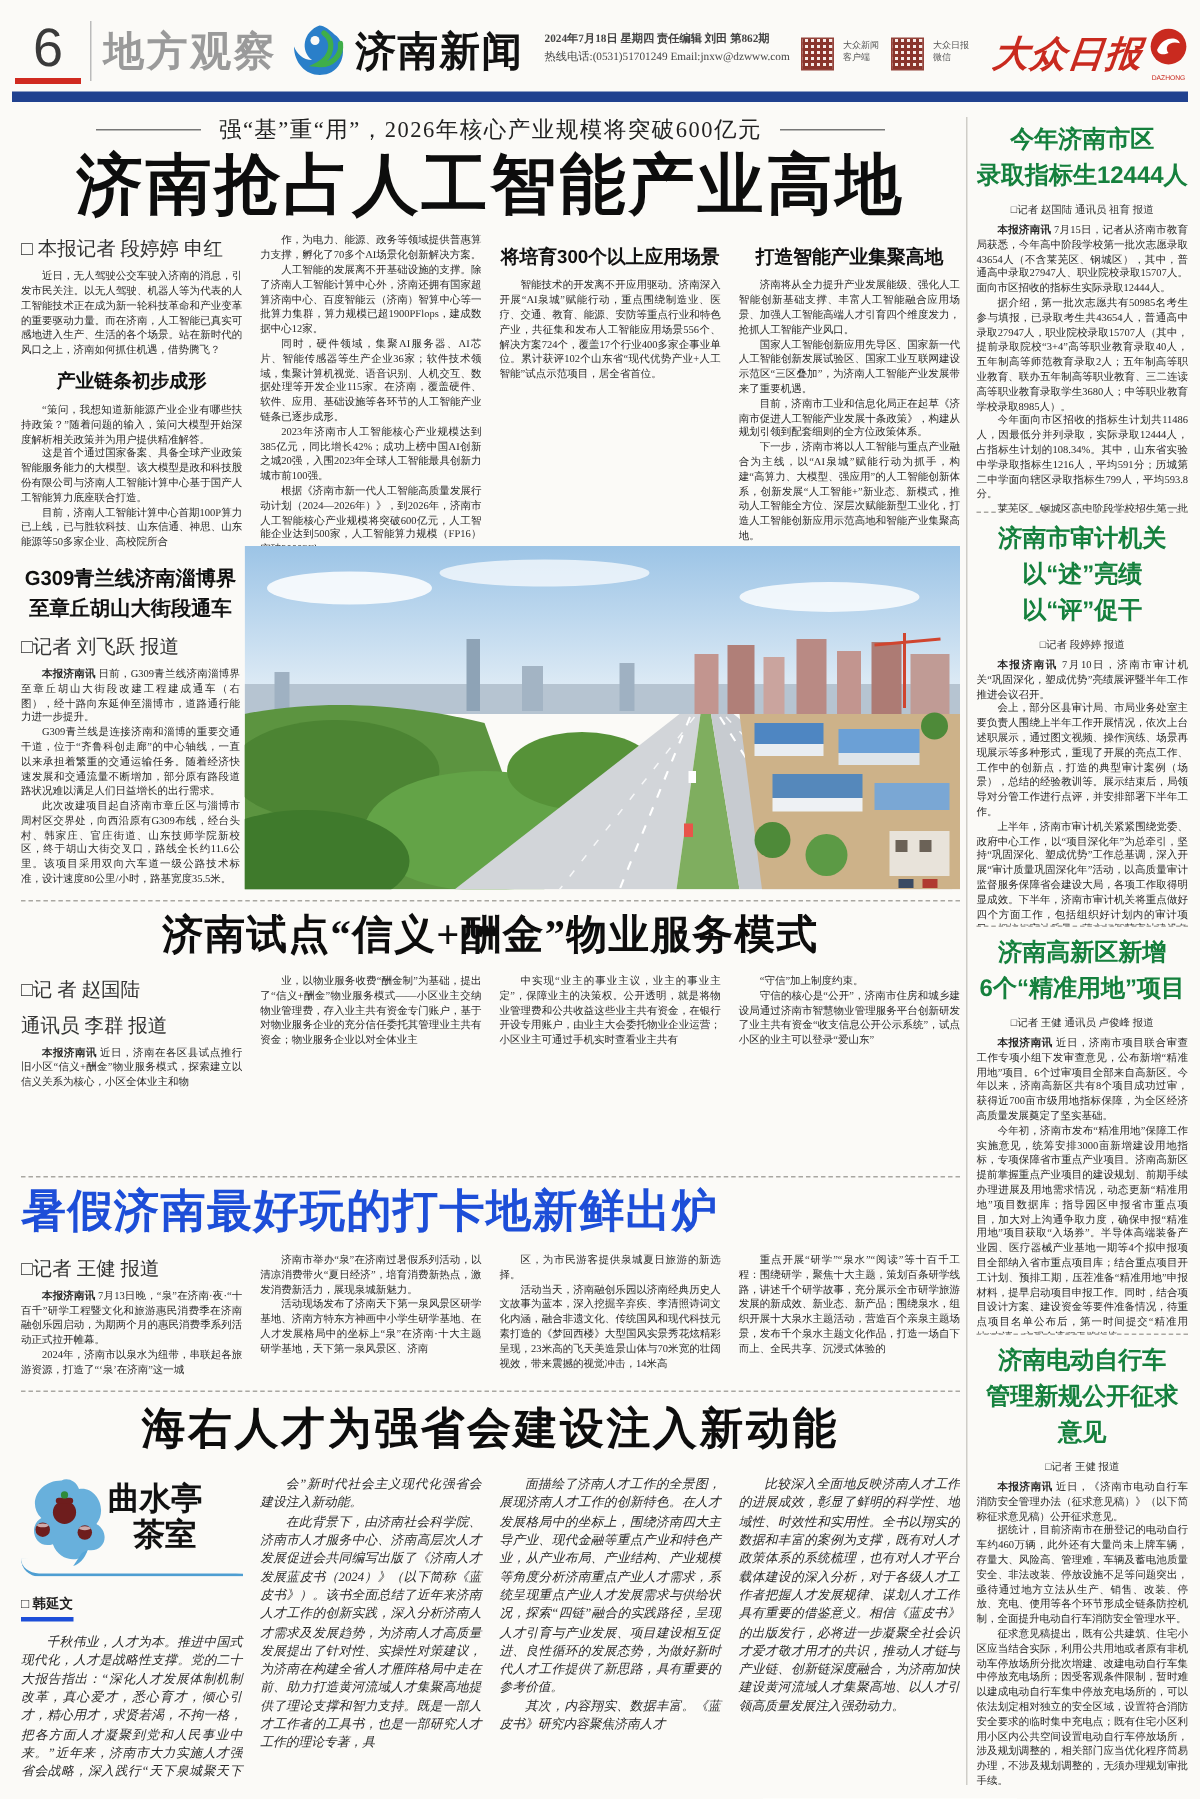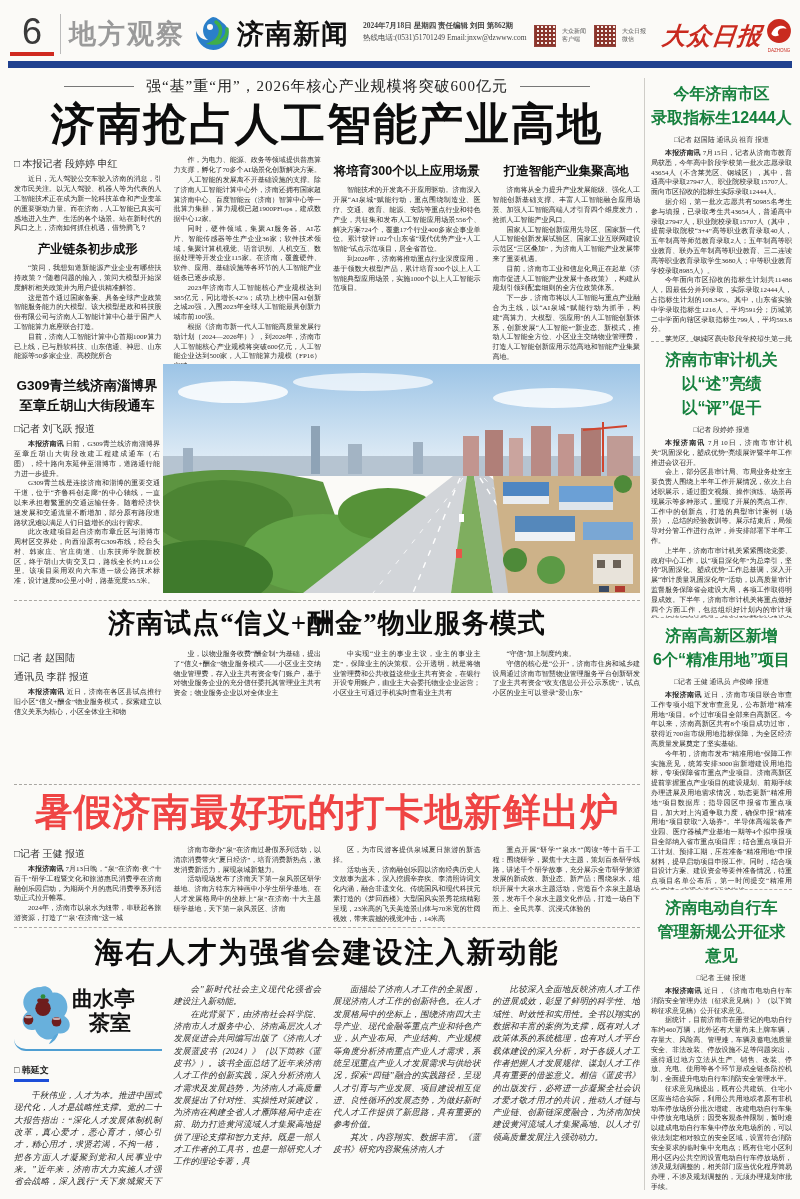--- a/index.html
+++ b/index.html
@@ -27,21 +27,21 @@
   .masthead-logo{width:26px;height:26px;}
   .masthead-sub{font-size:4.5px;color:#c92a1f;text-align:center;font-family:"Liberation Sans",sans-serif;}
   .topbar{position:absolute;left:8px;right:8px;top:61px;height:7px;background:#20418f;}
   
   .v-divider{position:absolute;left:644px;top:78px;height:1112px;border-left:1px solid #cfcdc8;}
   .hsep{position:absolute;left:14px;width:626px;border-top:1px dashed #a9a7a2;}
   
   .tcol{flex:1 1 0;min-width:0;}
   .cols{display:flex;gap:12px;}
   .seg-p{font-size:7px;line-height:1.4;text-align:justify;text-indent:2em;color:#2a2a2a;}
-  .seg-by{font-size:10px;line-height:1.6;color:#333;margin-bottom:3px;}
+  .seg-by{font-size:13px;line-height:1.6;color:#333;margin-bottom:3px;}
   .seg-sub{font-family:"Liberation Sans",sans-serif;font-size:12.5px;font-weight:bold;text-align:center;
            margin:7px 0 6px;color:#111;}
   .seg-p b{font-weight:bold;}
   
   .ai{position:absolute;left:14px;top:72px;width:626px;}
   .kicker-row{display:flex;align-items:center;justify-content:center;gap:12px;margin-top:5px;}
   .krule{flex:0 0 70px;border-top:1px solid #777;}
   .kicker{font-size:15px;color:#222;letter-spacing:1px;}
   .ai-title{font-family:"Liberation Sans",sans-serif;font-size:44px;line-height:1.1;font-weight:900;
             text-align:center;color:#0d0d0d;letter-spacing:2px;margin:4px 0 8px;}
@@ -52,22 +52,22 @@
   
   .g309{position:absolute;left:14px;top:376px;width:146px;height:222px;overflow:hidden;}
   .g309 h2{font-family:"Liberation Sans",sans-serif;font-size:13.5px;line-height:1.45;font-weight:bold;
            text-align:center;margin:0 0 6px;color:#111;white-space:pre-line;}
   
   .xinyi{position:absolute;left:14px;top:603px;width:626px;height:178px;overflow:hidden;}
   .xinyi h2{font-size:27px;font-weight:bold;text-align:center;margin:2px 0 9px;color:#0d0d0d;letter-spacing:1px;}
   .xinyi .cols{height:132px;overflow:hidden;}
   
   .shujia{position:absolute;left:14px;top:787px;width:626px;height:138px;overflow:hidden;}
-  .shujia h2{font-family:"Liberation Sans",sans-serif;font-size:38px;font-weight:900;text-align:center;
-             margin:0 0 8px;color:#ef4444;letter-spacing:1px;}
+  .shujia h2{font-family:"Liberation Sans",sans-serif;font-size:30px;font-weight:900;text-align:left;
+             margin:0 0 8px;color:#1d4ed8;letter-spacing:1px;}
   .shujia .cols{height:98px;overflow:hidden;}
   
   .haiyou{position:absolute;left:14px;top:931px;width:626px;height:259px;overflow:hidden;}
   .haiyou h2{font-family:"Liberation Sans",sans-serif;font-size:29px;font-weight:900;text-align:center;
              margin:2px 0 10px;color:#0d0d0d;letter-spacing:2px;}
   .haiyou .cols{height:205px;overflow:hidden;}
   .haiyou .seg-p{font-size:8.5px;line-height:1.45;font-style:italic;}
   .tea-head{display:flex;align-items:flex-start;}
   .tea-blob{width:58px;height:62px;flex:0 0 auto;}
   .tea-name{font-size:21px;font-weight:bold;line-height:1.15;color:#111;margin-top:4px;}
@@ -151,28 +151,27 @@
         <div class="tcol">
           <div class="seg-p">作，为电力、能源、政务等领域提供普惠算力支撑，孵化了70多个AI场景化创新解决方案。</div>
           <div class="seg-p">人工智能的发展离不开基础设施的支撑。除了济南人工智能计算中心外，济南还拥有国家超算济南中心、百度智能云（济南）智算中心等一批算力集群，算力规模已超1900PFlops，建成数据中心12家。</div>
           <div class="seg-p">同时，硬件领域，集聚AI服务器、AI芯片、智能传感器等生产企业36家；软件技术领域，集聚计算机视觉、语音识别、人机交互、数据处理等开发企业115家。在济南，覆盖硬件、软件、应用、基础设施等各环节的人工智能产业链条已逐步成形。</div>
           <div class="seg-p">2023年济南市人工智能核心产业规模达到385亿元，同比增长42%；成功上榜中国AI创新之城20强，入围2023年全球人工智能最具创新力城市前100强。</div>
           <div class="seg-p">根据《济南市新一代人工智能高质量发展行动计划（2024—2026年）》，到2026年，济南市人工智能核心产业规模将突破600亿元，人工智能企业达到500家，人工智能算力规模（FP16）突破3000PFlops。</div>
         </div>
         <div class="tcol">
           <div class="seg-sub">将培育300个以上应用场景</div>
           <div class="seg-p">智能技术的开发离不开应用驱动。济南深入开展“AI泉城”赋能行动，重点围绕制造业、医疗、交通、教育、能源、安防等重点行业和特色产业，共征集和发布人工智能应用场景556个、解决方案724个，覆盖17个行业400多家企事业单位。累计获评102个山东省“现代优势产业+人工智能”试点示范项目，居全省首位。</div>
-          <div class="seg-p">到2026年，济南将推动重点行业深度应用，基于领数大模型产品，累计培育300个以上人工智能典型应用场景，实施1000个以上人工智能示范项目。</div>
         </div>
         <div class="tcol">
           <div class="seg-sub">打造智能产业集聚高地</div>
           <div class="seg-p">济南将从全力提升产业发展能级、强化人工智能创新基础支撑、丰富人工智能融合应用场景、加强人工智能高端人才引育四个维度发力，抢抓人工智能产业风口。</div>
           <div class="seg-p">国家人工智能创新应用先导区、国家新一代人工智能创新发展试验区、国家工业互联网建设示范区“三区叠加”，为济南人工智能产业发展带来了重要机遇。</div>
           <div class="seg-p">目前，济南市工业和信息化局正在起草《济南市促进人工智能产业发展十条政策》，构建从规划引领到配套细则的全方位政策体系。</div>
-          <div class="seg-p">下一步，济南市将以人工智能与重点产业融合为主线，以“AI泉城”赋能行动为抓手，构建“高算力、大模型、强应用”的人工智能创新体系，创新发展“人工智能+”新业态、新模式，推动人工智能全方位、小区业主交纳物业管理费，打造人工智能创新应用示范高地和智能产业集聚高地。</div>
+          <div class="seg-p">下一步，济南市将以人工智能与重点产业融合为主线，以“AI泉城”赋能行动为抓手，构建“高算力、大模型、强应用”的人工智能创新体系，创新发展“人工智能+”新业态、新模式，推动人工智能全方位、深层次赋能新型工业化，打造人工智能创新应用示范高地和智能产业集聚高地。</div>
         </div>
       </div>
   </section>
 
   <figure class="photo" style="margin:0">
     <svg viewBox="0 0 477 229" width="477" height="229" preserveAspectRatio="none">
       <defs>
         <linearGradient id="sky" x1="0" y1="0" x2="0" y2="1">
           <stop offset="0" stop-color="#9cc4e6"></stop>
             <stop offset="1" stop-color="#eaf2f8"></stop>

